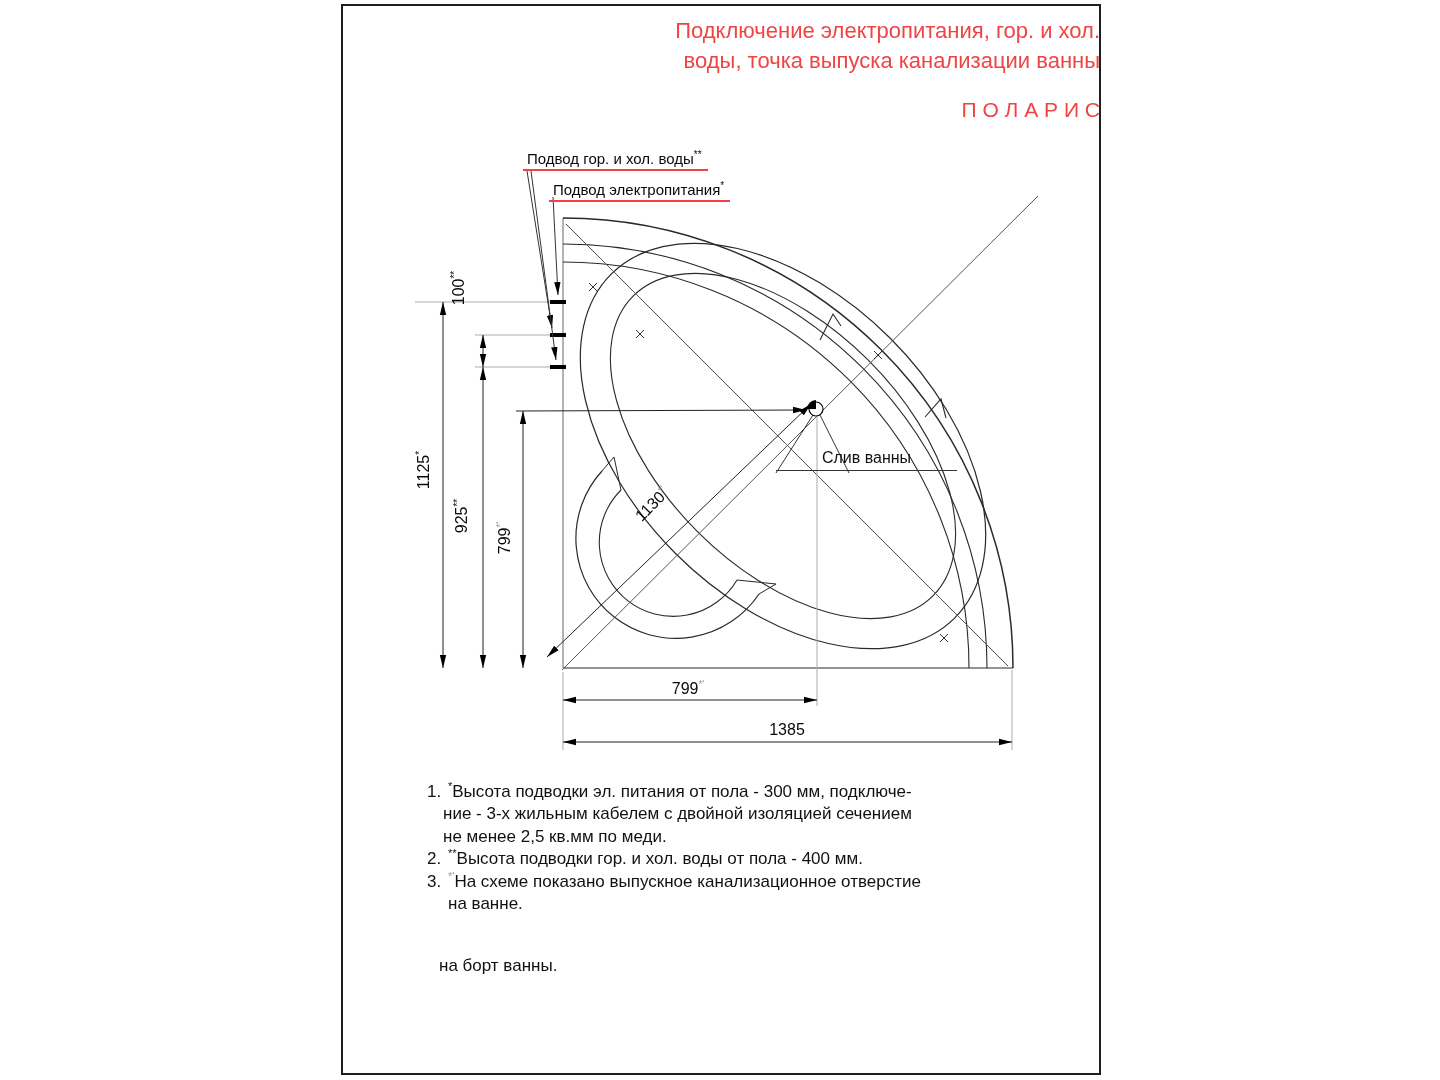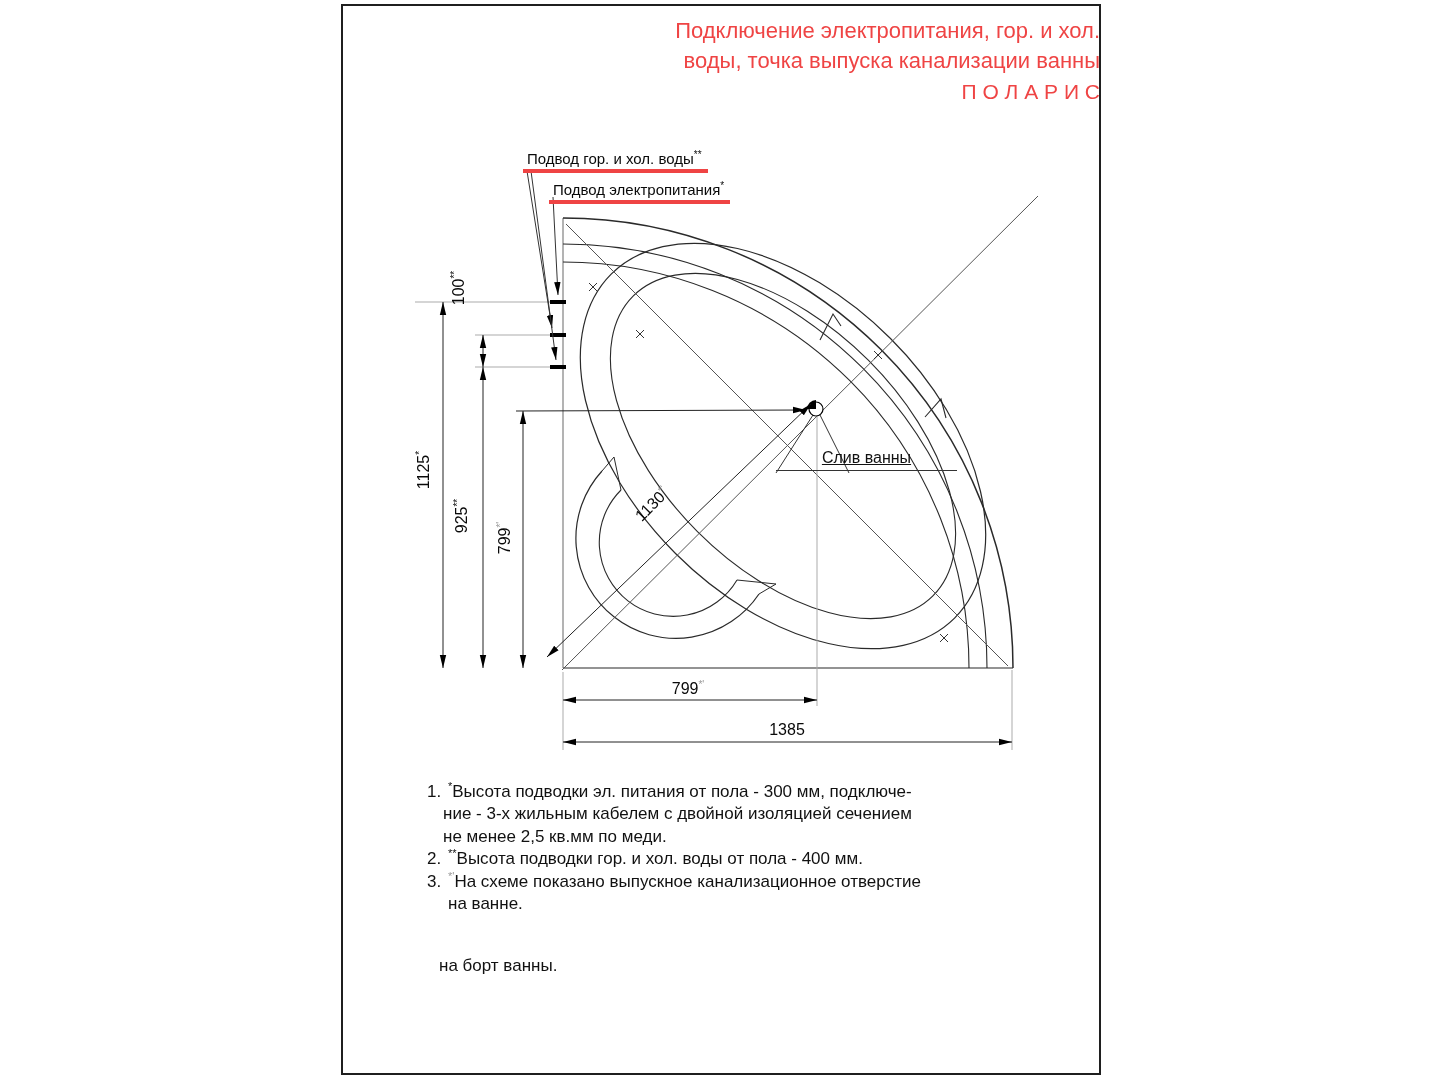--- a/index.html
+++ b/index.html
@@ -1,26 +1,26 @@
 <!DOCTYPE html>
 <html><head>
 <meta charset="utf-8">
 <style>
   html,body{margin:0;padding:0;background:#ffffff;}
   body{width:1440px;height:1080px;position:relative;overflow:hidden;
        font-family:"Liberation Sans",sans-serif;color:#111;}
   .abs{position:absolute;}
   #frame{left:341px;top:4px;width:760px;height:1071px;border:2px solid #1f1f1f;box-sizing:border-box;}
   #title{left:400px;top:16px;width:700px;text-align:right;font-size:22px;line-height:30px;color:#ef4444;}
-  #title .t3{font-size:21px;margin-top:1px;}
-  .callout{font-size:15px;border-bottom:4px solid #ef4444;padding:0 6px 2px 4px;white-space:nowrap;color:#090909;}
+  #title .t3{font-size:21px;margin-top:19px;}
+  .callout{font-size:15px;border-bottom:2px solid #ef4444;padding:0 6px 2px 4px;white-space:nowrap;color:#090909;}
   #callout-water{left:523px;top:149px;}
   #callout-power{left:549px;top:180px;}
   #callout-drain{left:776px;top:449px;width:181px;text-align:center;border-bottom:1px solid #333;
-                 padding:0 0 3px 0;font-size:16px;text-decoration:underline;}
+                 padding:0 0 3px 0;font-size:16px;}
   .callout sup{font-size:10px;}
   #drawing{left:0;top:0;}
   #notes{left:427px;top:781px;width:600px;font-size:17px;line-height:22.4px;}
   #notes .num{display:inline-block;min-width:15px;margin-right:6px;}
   #notes sup{font-size:11px;vertical-align:super;line-height:0;}
   #notes sup.faint{color:#999;}
   #notes .cont1{padding-left:16px;}
   #notes .cont3{padding-left:21px;}
   #notes .cont4{padding-left:12px;margin-top:40px;}
   svg text{font-family:"Liberation Sans",sans-serif;font-size:16px;fill:#090909;}

